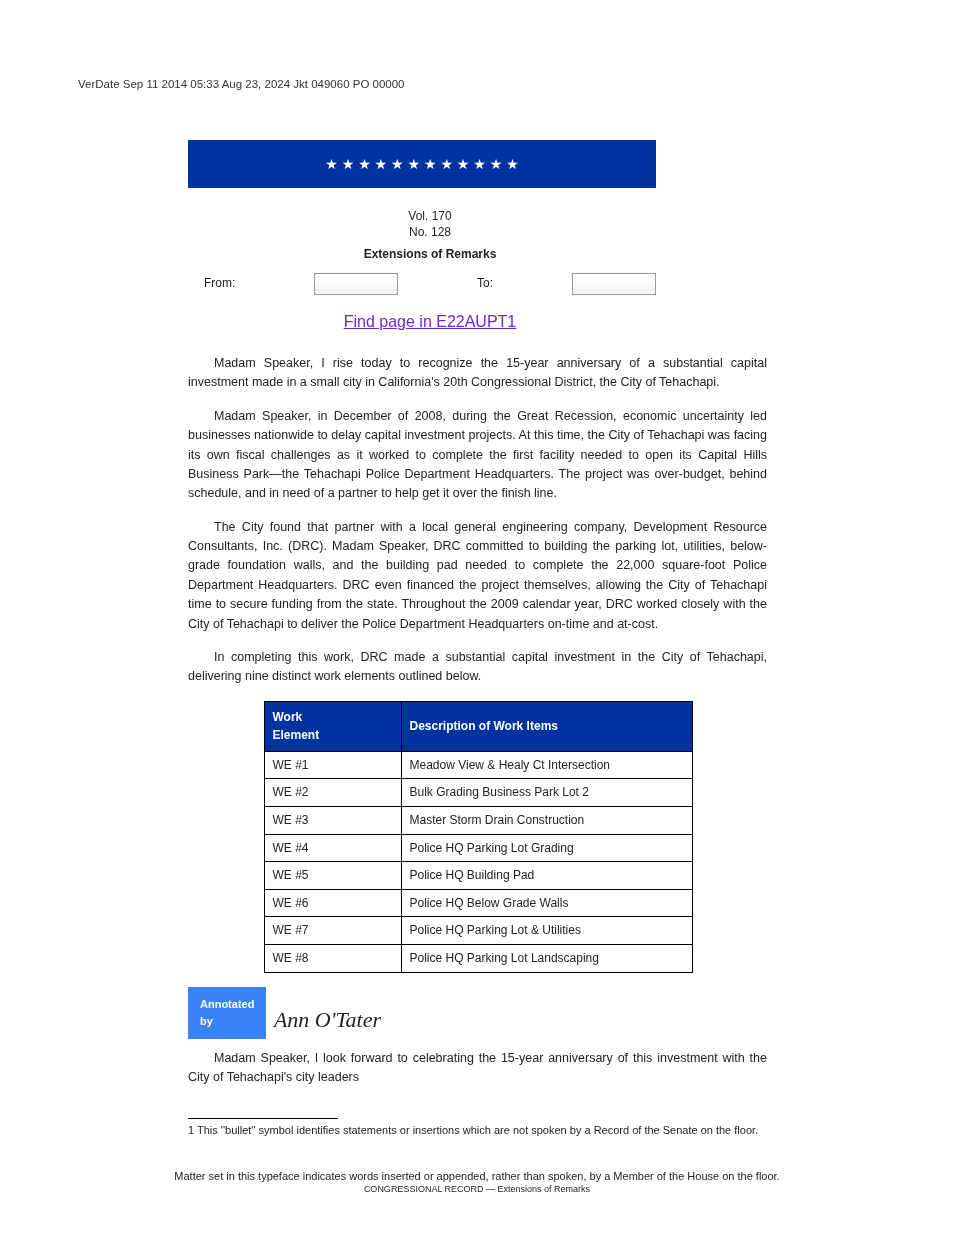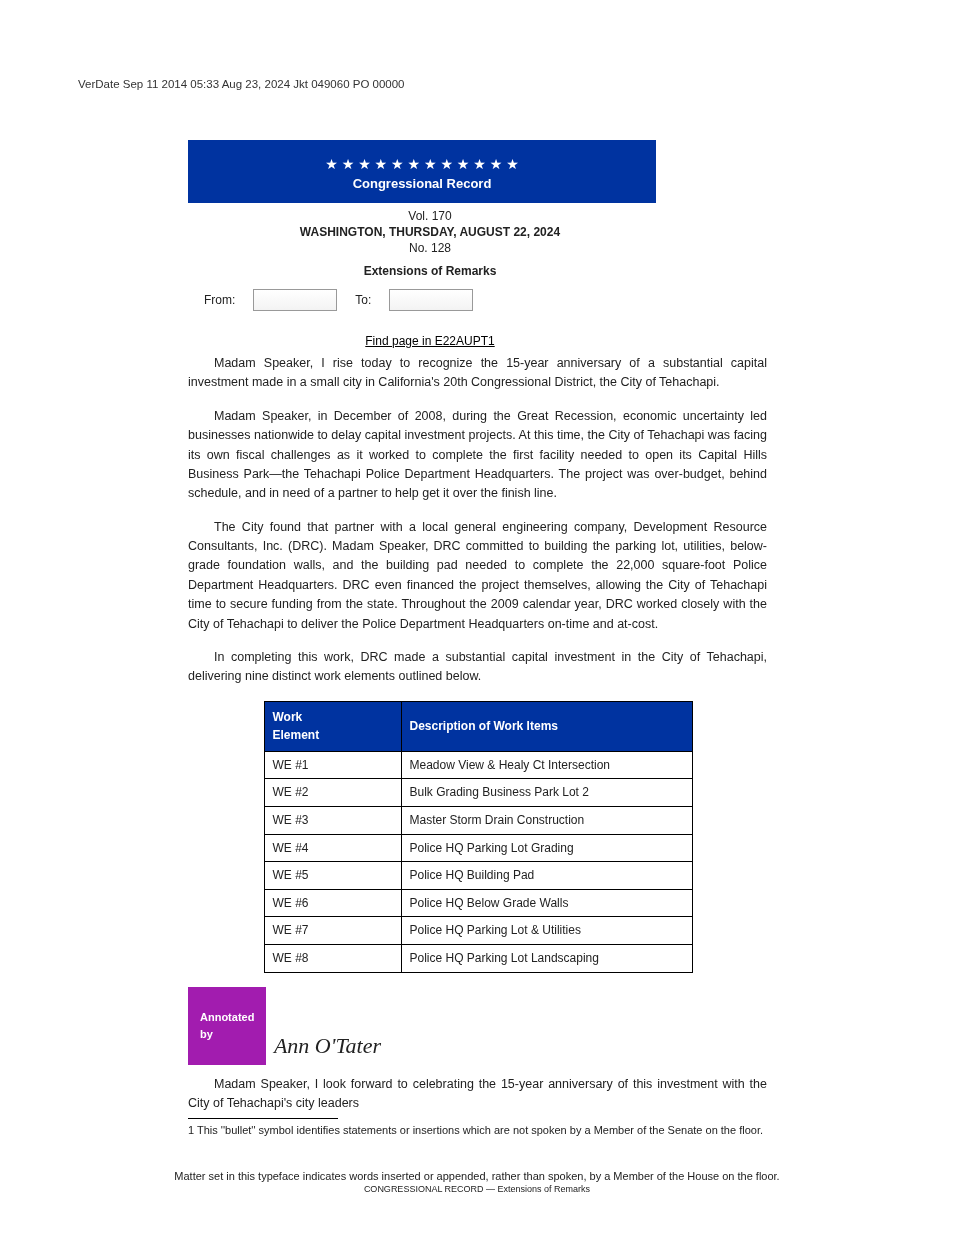--- a/index.html
+++ b/index.html
@@ -50,39 +50,39 @@
     left: 204px;
     width: 452px;
     text-align: center;
     font-size: 12px;
     line-height: 1.35;
   }
   .center-block .bold { font-weight: bold; }
 
   .form-row {
     display: flex;
-    justify-content: flex-start;
+    justify-content: space-between;
     align-items: center;
     gap: 18px;
     margin-top: 10px;
   }
   .form-row label { font-size: 12px; }
   .form-row input {
     width: 78px;
     height: 18px;
     border: 1px solid #999;
     background: linear-gradient(#fff,#f3f3f3);
     font-size: 12px;
   }
   .find-btn {
     display: inline-block;
-    margin-top: 22px;
-    font-size: 12px;
+    margin-top: 16px;
+    font-size: 16px;
     text-decoration: underline;
-    color: #000000;
+    color: #6d28d9;
   }
 
   .body-text {
     position: absolute;
     top: 354px;
     left: 188px;
     width: 580px;
     font-size: 12.5px;
     line-height: 1.55;
     text-align: justify;
@@ -109,25 +109,25 @@
     font-size: 12px;
     padding: 4px 8px;
     height: 16px;
   }
 
   .ann-wrap {
     margin: 14px 0 10px 0;
   }
   .ann-label {
     display: inline-block;
-    background: #a21caf;
+    background: #3b82f6;
     color: #fff;
     font-weight: bold;
     font-size: 11px;
-    padding: 22px 12px;
+    padding: 9px 12px;
     margin-right: 4px;
     vertical-align: bottom;
   }
   .ann-sig {
     display: inline-block;
     font-family: "Times New Roman", serif;
     font-style: italic;
     font-size: 22px;
     vertical-align: bottom;
     position: relative;
@@ -154,26 +154,24 @@
 </head>
 <body>
 
 <div class="page">
   <div class="header-top">
     <span class="ht-left">VerDate Sep 11 2014   05:33 Aug 23, 2024   Jkt 049060   PO 00000</span>
   </div>
 
   <div class="banner">
     <div class="star">★ ★ ★ ★ ★ ★ ★ ★ ★ ★ ★ ★</div>
-    <div class="title">Congressional Record</div>
   </div>
 
   <div class="center-block">
     <div>Vol. 170</div>
-    <div class="bold">WASHINGTON, THURSDAY, AUGUST 22, 2024</div>
     <div>No. 128</div>
     <div class="bold" style="margin-top:6px;">Extensions of Remarks</div>
 
     <div class="form-row">
       <label>From:</label>
       <input type="text" style="">
       <label>To:</label>
       <input type="text" style="">
     </div>
     <a href="#" class="find-btn">Find page in E22AUPT1</a>
@@ -232,20 +230,20 @@
       <span class="ann-label"><span>Annotated<br>by</span></span>
       <span class="ann-sig">Ann O'Tater</span>
     </div>
 
     <p class="indent">Madam Speaker, I look forward to celebrating the 15-year anniversary of this investment with the City of Tehachapi's city leaders</p>
   </div>
 
   <div class="footnote">
     <div class="fn-rule"></div>
     <span>1</span>
-    <span>This ''bullet'' symbol identifies statements or insertions which are not spoken by a Member of the Senate on the floor.</span>
+    <span>This ''bullet'' symbol identifies statements or insertions which are not spoken by a Record of the Senate on the floor.</span>
   </div>
 
   <div class="footer-text">
     <span>Matter set in this typeface indicates words inserted or appended, rather than spoken, by a Member of the House on the floor.</span>
     <span class="tiny">CONGRESSIONAL RECORD — Extensions of Remarks</span>
   </div>
 </div>
 
 </body></html>

